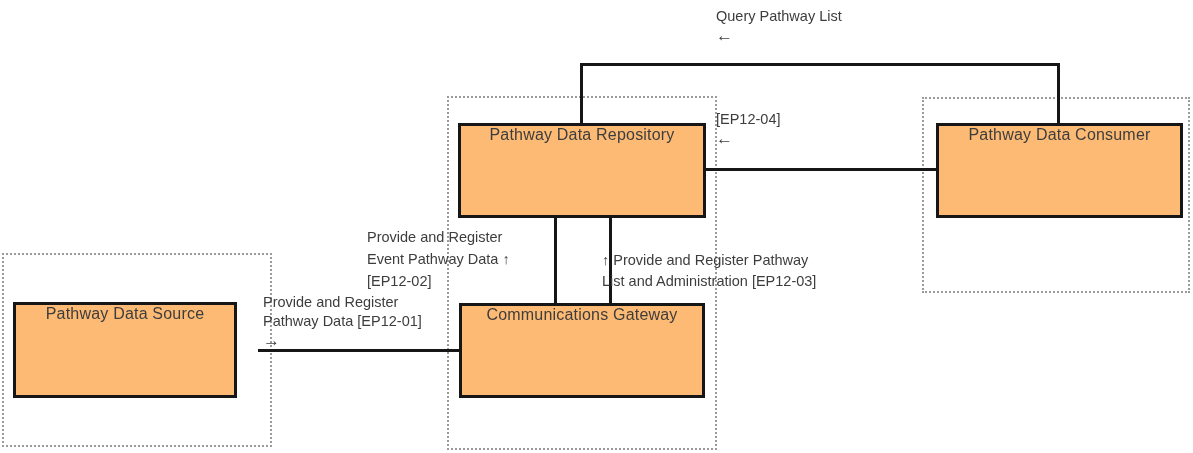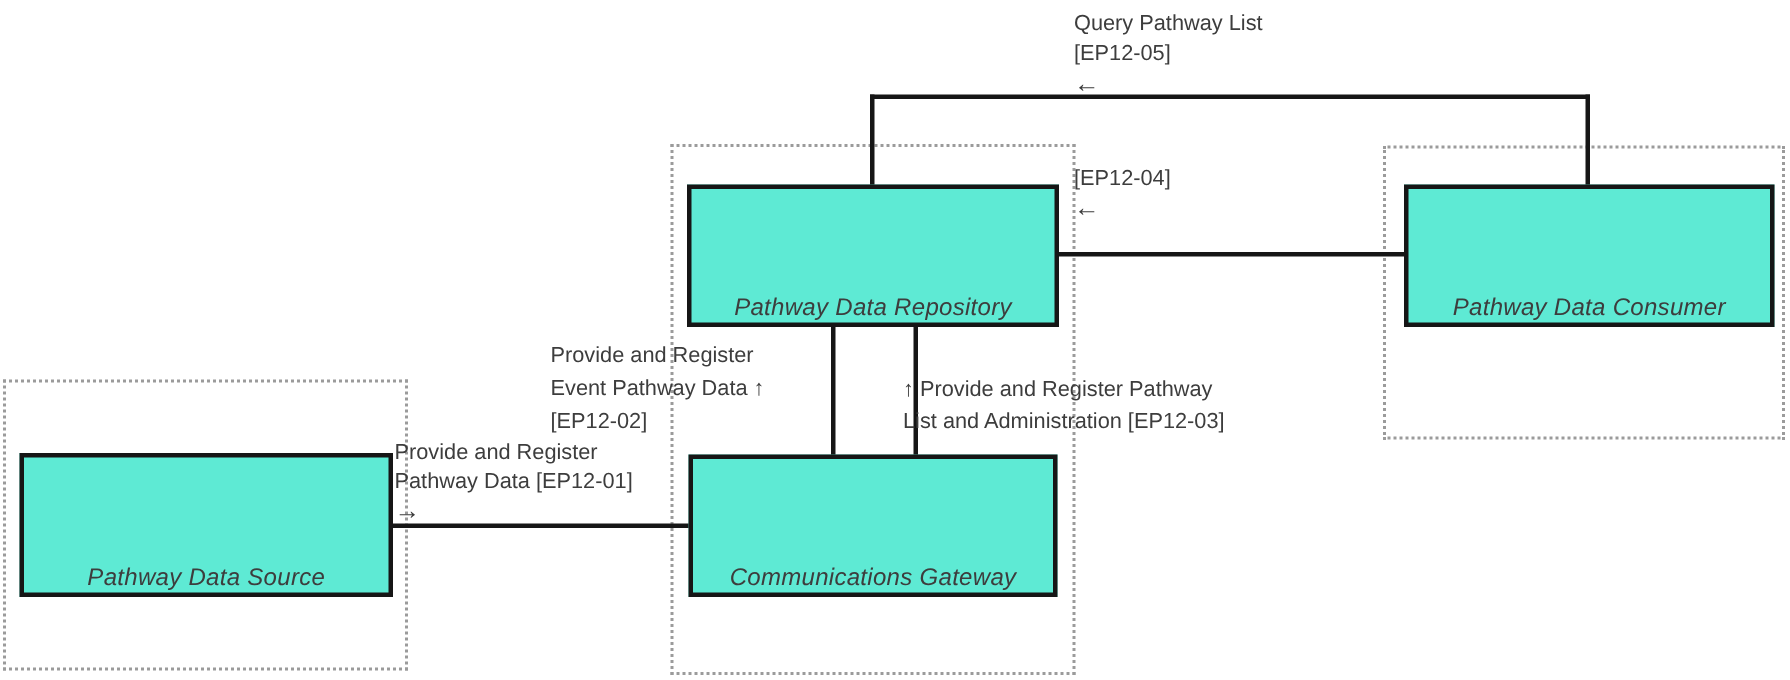--- a/index.html
+++ b/index.html
@@ -38,32 +38,31 @@
   #line-ep05-v-right { left: 1057px; top: 63px;  width: 3px;   height: 62px; }
   #line-ep04         { left: 706px;  top: 168px; width: 231px; height: 3px;  }
   #line-ep02         { left: 554px;  top: 218px; width: 3px;   height: 86px; }
   #line-ep03         { left: 609px;  top: 218px; width: 3px;   height: 86px; }
   #line-ep01         { left: 258px;  top: 349px; width: 202px; height: 3px;  }
 
   
   .node {
     position: absolute;
     border: 3px solid #161616;
-    background: #5eead4;
+    background: #fdba74;
     display: flex;
-    align-items: flex-end;
+    align-items: flex-start;
     justify-content: center;
     font-size: 16px;
     color: #3d3d3d;
     z-index: 2;
     box-sizing: border-box;
     letter-spacing: 0.2px;
-    font-style: italic;
   }
-  #node-source     { left: 13px;  top: 302px; width: 249px; height: 96px; }
+  #node-source     { left: 13px;  top: 302px; width: 224px; height: 96px; }
   #node-repository { left: 458px; top: 123px; width: 248px; height: 95px; }
   #node-gateway    { left: 459px; top: 303px; width: 246px; height: 95px; }
   #node-consumer   { left: 936px; top: 123px; width: 247px; height: 95px; }
 
   
   .edge-label {
     position: absolute;
     text-align: left;
     font-size: 14.5px;
     color: #3d3d3d;
@@ -109,21 +108,20 @@
   </div>
   <div class="node" id="node-gateway">
     <span>Communications Gateway</span>
   </div>
   <div class="node" id="node-consumer">
     <span>Pathway Data Consumer</span>
   </div>
 
   <div class="edge-label" id="label-ep05">
     <div>Query Pathway List</div>
-    <div>[EP12-05]</div>
     <div class="arrow">←</div>
   </div>
 
   <div class="edge-label" id="label-ep04">
     <div>[EP12-04]</div>
     <div class="arrow">←</div>
   </div>
 
   <div class="edge-label" id="label-ep02">
     <div>Provide and Register</div>

